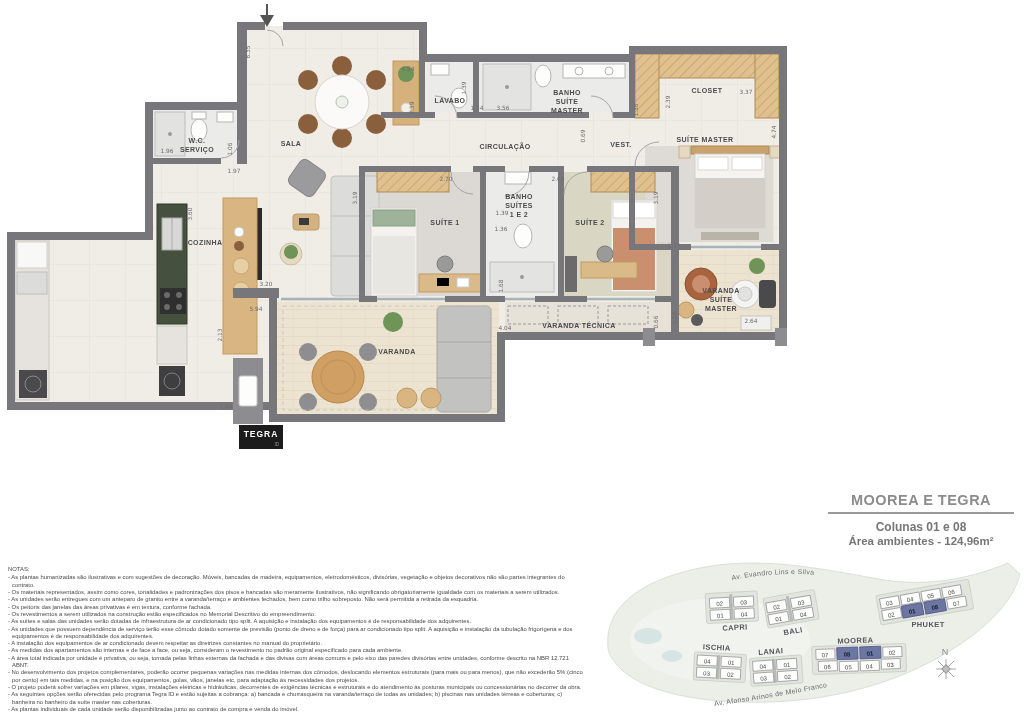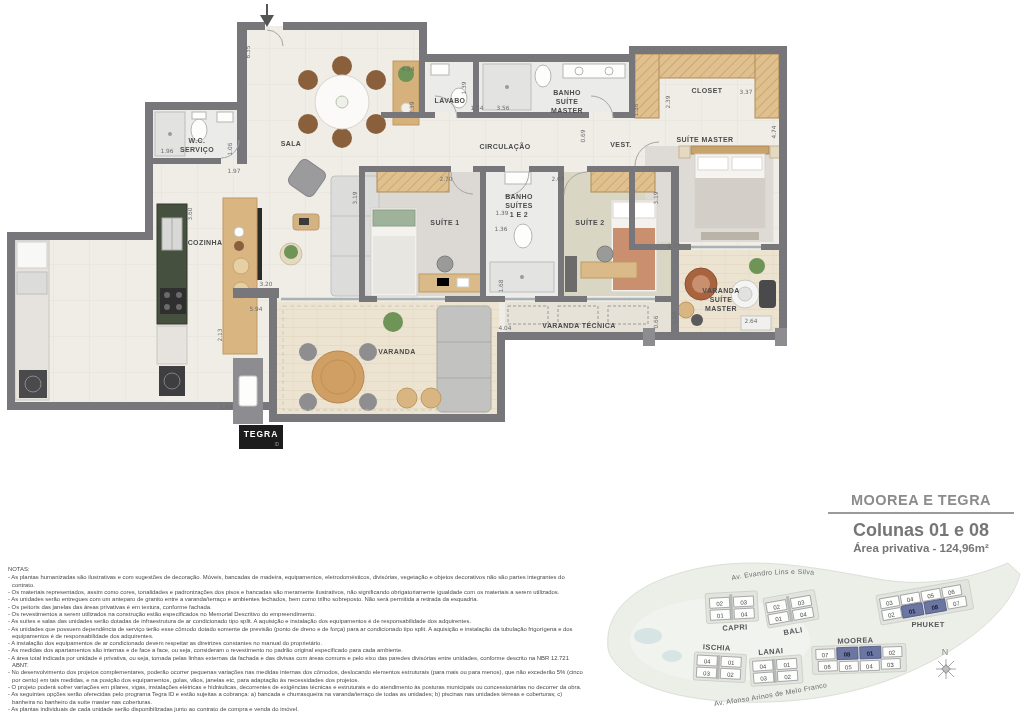--- a/index.html
+++ b/index.html
@@ -8,21 +8,21 @@
   svg text{user-select:none;}
   .rlabel{font-family:"Liberation Sans",sans-serif;font-size:7px;font-weight:bold;fill:#4c4c4e;
           letter-spacing:.4px;text-anchor:middle;}
   .dim{font-family:"DejaVu Sans",sans-serif;font-size:5.8px;fill:#6d6d6f;text-anchor:middle;}
   .logo-name{font-family:"Liberation Sans",sans-serif;font-size:8.5px;font-weight:bold;fill:#fff;
              letter-spacing:1px;text-anchor:middle;}
   .logo-sub{font-family:"Liberation Sans",sans-serif;font-size:4.5px;fill:#9a9a9a;text-anchor:end;}
   .title-block{position:absolute;left:826px;top:492px;width:190px;text-align:center;}
   .title-block .tb-title{font-size:14.5px;font-weight:bold;color:#8c8c8c;letter-spacing:.5px;}
   .title-block .tb-rule{height:2px;background:#9a9a9a;margin:4px 2px 6px 2px;}
-  .title-block .tb-line1{font-size:18px;font-weight:bold;color:#767678;}
+  .title-block .tb-line1{font-size:12px;font-weight:bold;color:#767678;}
   .title-block .tb-line2{font-size:11.5px;font-weight:bold;color:#767678;margin-top:1px;}
   .notes{position:absolute;left:8px;top:566px;width:575px;color:#4a4a4c;font-size:5.9px;
          line-height:1.24;}
   .notes .nh{margin-bottom:1px;}
   .notes .ni{padding-left:4px;text-indent:-4px;}
   .mapname{font-family:"Liberation Sans",sans-serif;font-size:7.5px;font-weight:bold;fill:#58585a;
            letter-spacing:.4px;text-anchor:middle;}
   .unitbox{fill:#fdfdfc;stroke:#97979b;stroke-width:.8;}
   .unitbox.hl{fill:#6b76a2;stroke:#4d5680;}
   .unitnum{font-family:"Liberation Sans",sans-serif;font-size:6px;fill:#4a4a4c;text-anchor:middle;}
@@ -360,21 +360,21 @@
       <rect x="294" y="485" width="44" height="24" fill="#1c1c1c"></rect>
       <text class="logo-name" x="316" y="497">TEGRA</text>
       <text class="logo-sub" x="334" y="506">ID</text>
     </g>
   </svg>
 
   <div class="title-block">
     <div class="tb-title">MOOREA E TEGRA</div>
     <div class="tb-rule"></div>
     <div class="tb-line1">Colunas 01 e 08</div>
-    <div class="tb-line2">Área privativa - 124,96m²</div>
+    <div class="tb-line2">Área ambientes - 124,96m²</div>
   </div>
 
   <div class="notes">
     <div class="nh">NOTAS:</div>
     <div class="ni">- As plantas humanizadas são ilustrativas e com sugestões de decoração. Móveis, bancadas de madeira, equipamentos, eletrodomésticos, divisórias, vegetação e objetos decorativos não são partes integrantes do contrato.</div>
     <div class="ni">- Os materiais representados, assim como cores, tonalidades e padronizações dos pisos e bancadas são meramente ilustrativos, não significando obrigatoriamente igualdade com os materiais a serem utilizados.</div>
     <div class="ni">- As unidades serão entregues com um anteparo de granito entre a varanda/terraço e ambientes fechados, bem como trilho sobreposto. Não será permitida a retirada da esquadria.</div>
     <div class="ni">- Os peitoris das janelas das áreas privativas é em textura, conforme fachada.</div>
     <div class="ni">- Os revestimentos a serem utilizados na construção estão especificados no Memorial Descritivo do empreendimento.</div>
     <div class="ni">- As suítes e salas das unidades serão dotadas de infraestrutura de ar condicionado tipo split. A aquisição e instalação dos equipamentos é de responsabilidade dos adquirentes.</div>

